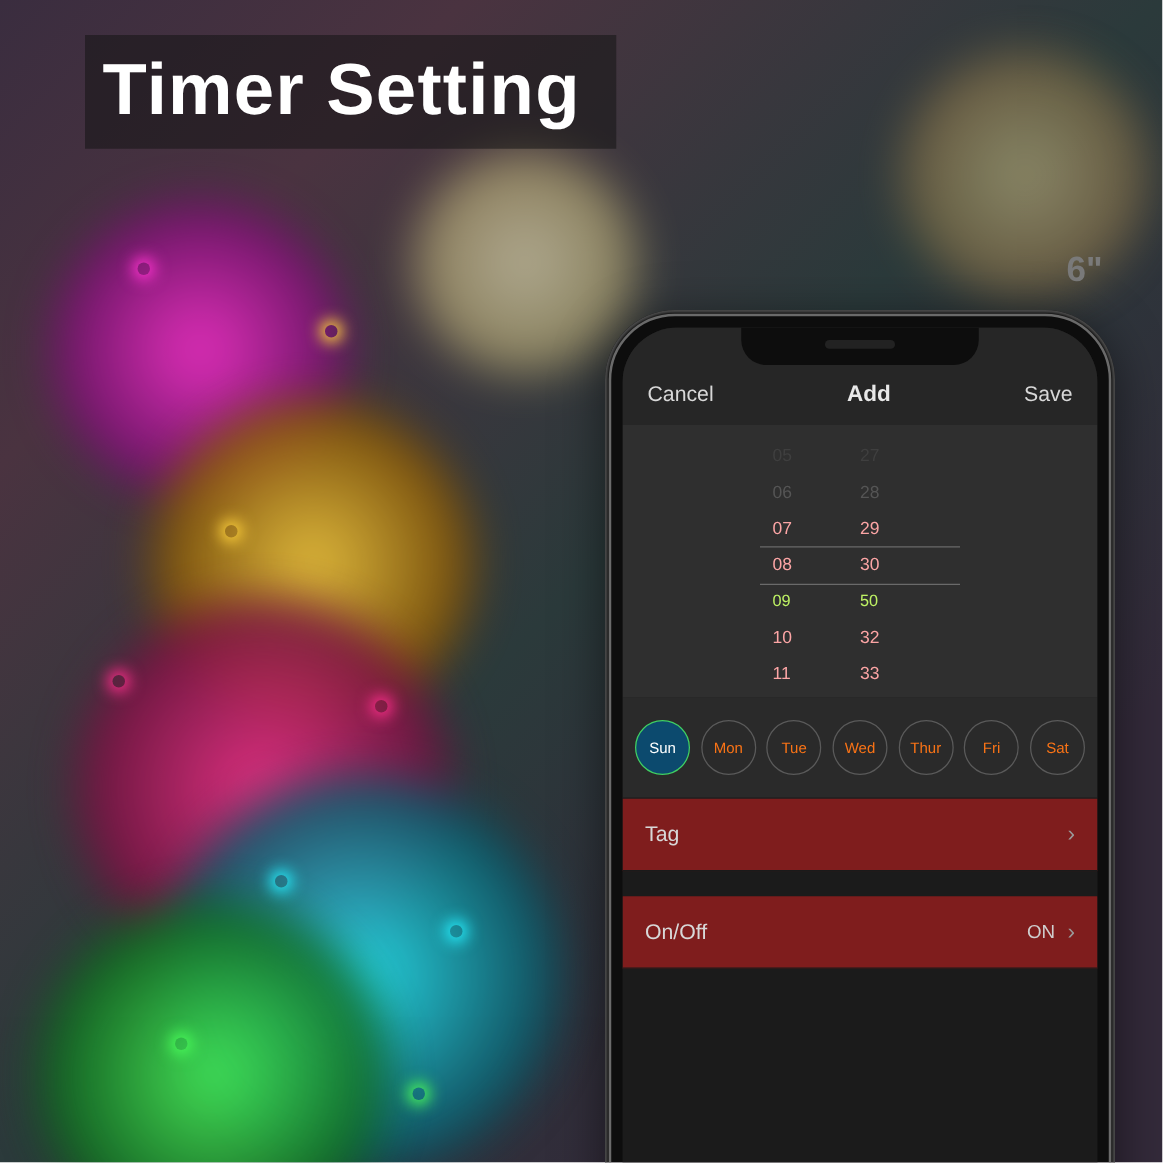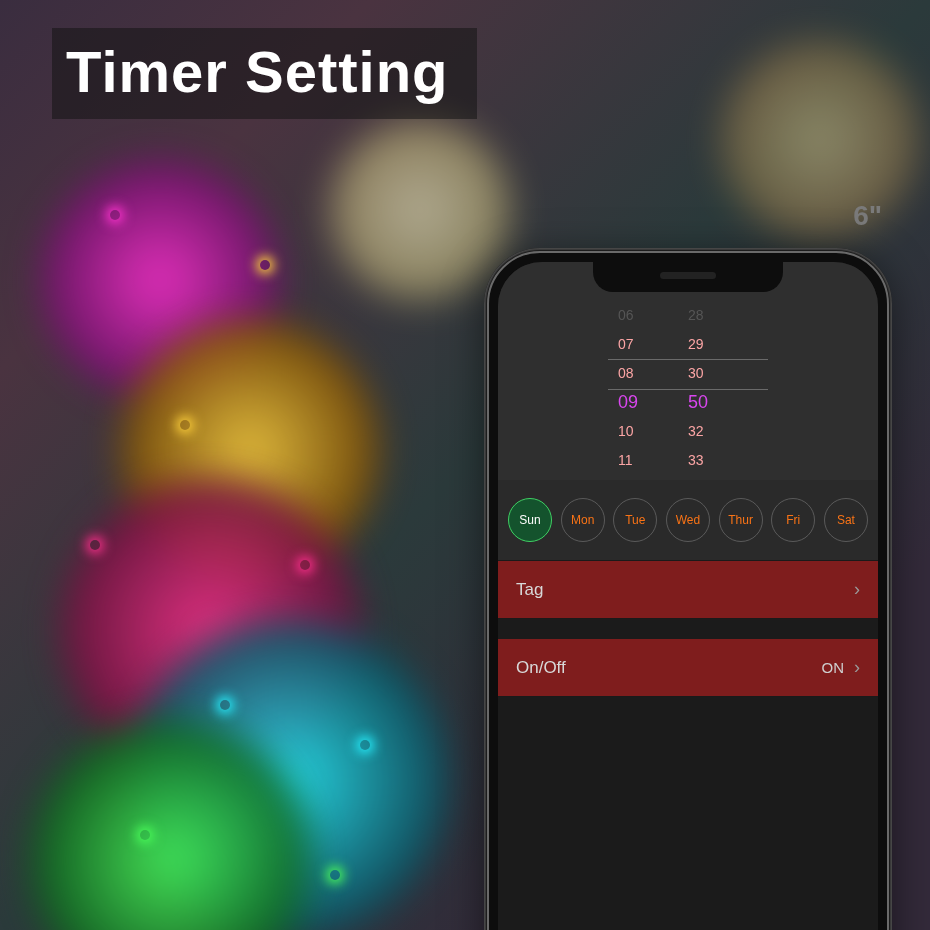--- a/index.html
+++ b/index.html
@@ -19,21 +19,21 @@
   .g4 { width:320px; height:320px; left:130px; top:620px; background: radial-gradient(circle,#26f1ff,#0a4a5a 70%); }
   .g5 { width:280px; height:280px; left:30px; top:720px; background: radial-gradient(circle,#4bff5a,#0a5a1a 70%); }
   .g6 { width:180px; height:180px; left:330px; top:120px; background: radial-gradient(circle,#fff8c9,#b8a96a 70%); opacity:0.6;}
   .g7 { width:200px; height:200px; left:720px; top:40px; background: radial-gradient(circle,#ffe9a0,#a07a40 70%); opacity:0.45;}
   
   .dot { position:absolute; width:10px; height:10px; border-radius:50%; box-shadow:0 0 12px 4px currentColor; }
 
   
   .title-wrap {
     position:absolute;
-    top:28px; left:28px;
+    top:28px; left:44px;
     display:flex; align-items:flex-end;
     z-index:5;
   }
   .title-accent {
     width:10px;
     background: linear-gradient(to bottom,#25e0d3 0%, #25e0d3 50%, #ff32c8 50%, #ff32c8 100%);
     margin-right:14px;
   }
   .title-box {
     background: rgba(20,20,20,0.55);
@@ -112,21 +112,21 @@
     width:70px;
     display:flex; flex-direction:column; align-items:flex-start;
     padding-top:10px;
   }
   .picker-col .row {
     height:29px; line-height:29px;
     color:#fca5a5; font-size:14px;
   }
   .picker-col .row.faded1 { color:#555; }
   .picker-col .row.faded2 { color:#3f3f3f; }
-  .picker-col .row.sel { color:#d946ef; font-size:18px; }
+  .picker-col .row.sel { color:#bef264; font-size:13px; }
   .picker-lines {
     position:absolute; left:50%; transform:translateX(-50%);
     top:97px; width:160px; height:31px;
     border-top:1px solid #6a6a6a;
     border-bottom:1px solid #6a6a6a;
     pointer-events:none;
   }
 
   
   .days {
@@ -136,21 +136,21 @@
     border-bottom:1px solid #1a1a1a;
   }
   .day {
     width:44px; height:44px; border-radius:50%;
     border:1px solid #5a5a5a;
     display:flex; align-items:center; justify-content:center;
     color:#f97316; font-size:12px;
     background:transparent;
   }
   .day.on {
-    background:#14532d;
+    background:#0c4a6e;
     border-color:#3fcf63;
     color:#fff;
   }
 
   
   .setrow {
     background:#7f1d1d;
     height:58px;
     display:flex; align-items:center; justify-content:space-between;
     padding:0 18px;
@@ -206,20 +206,25 @@
       <div class="title-text">Timer Setting</div>
     </div>
   </div>
 
   <div class="frame-label">6"</div>
 
   <div class="phone">
     <div class="screen">
       <div class="notch"></div>
 
+      <div class="hdr">
+        <span class="hdr-btn">Cancel</span>
+        <span class="hdr-title">Add</span>
+        <span class="hdr-btn">Save</span>
+      </div>
 
       <div class="picker">
         <div class="picker-col">
           <div class="row faded2">05</div>
           <div class="row faded1">06</div>
           <div class="row">07</div>
           <div class="row">08</div>
           <div class="row sel">09</div>
           <div class="row">10</div>
           <div class="row">11</div>

